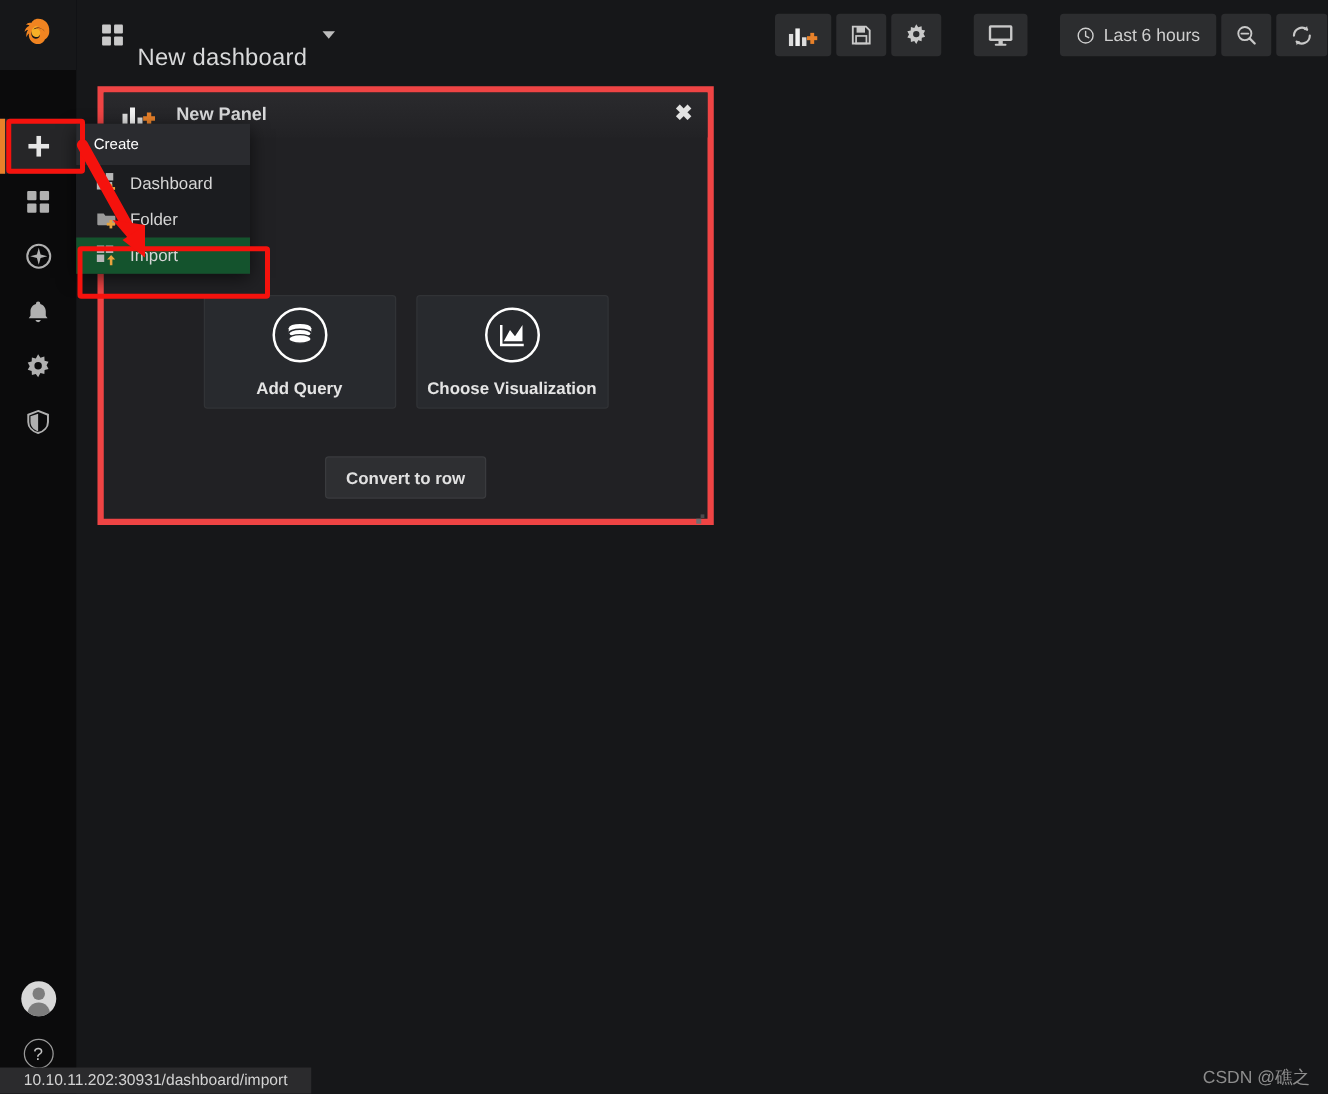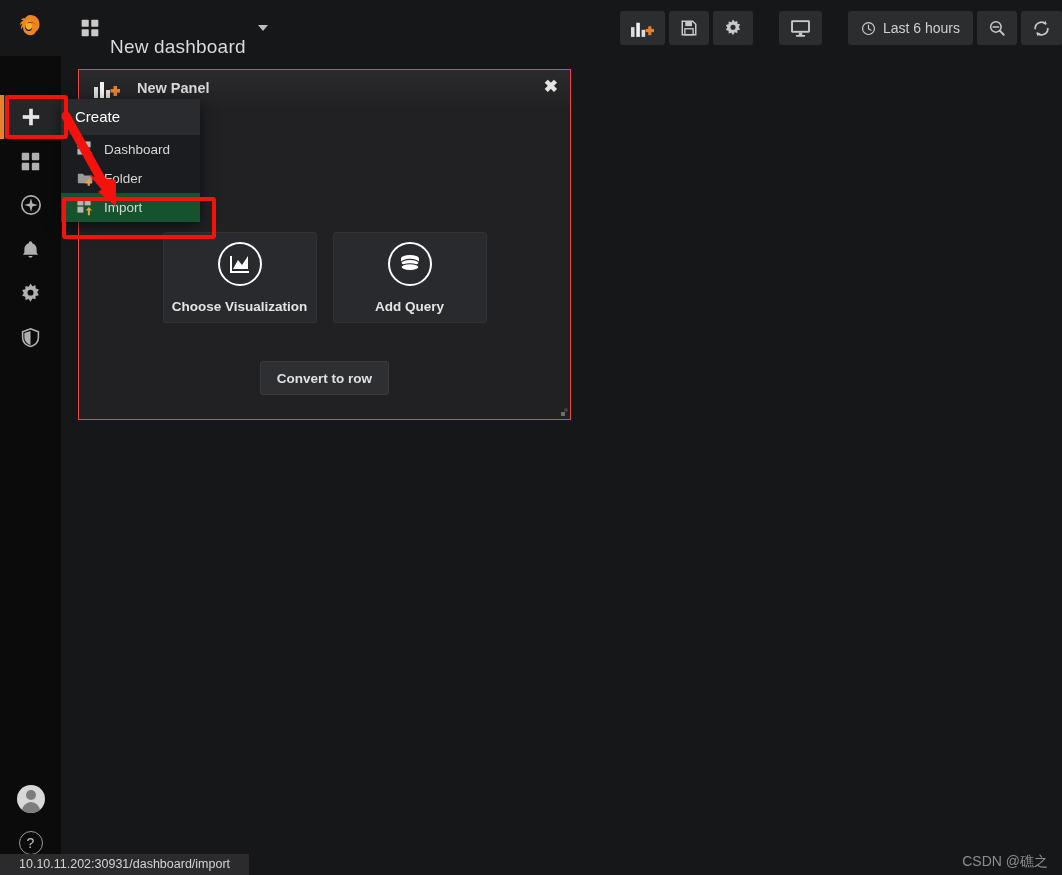--- a/index.html
+++ b/index.html
@@ -87,21 +87,21 @@
     gap: 7px; color: #c7c7c7; font-size: 13.5px;
   }
   .tb-gap { width: 18px; }
   .tb-btn.time { padding: 0 13px; font-size: 14px; color: #cfcfcf; }
 
   
   #panel {
     position: absolute; left: 78px; top: 69px;
     width: 493px; height: 351px;
     background: #212124;
-    border: 1px solid #ef4444;
+    border: 5px solid #ef4444;
     z-index: 10;
   }
   .panel-header {
     height: 36px; width: 100%;
     background: linear-gradient(#2a2a2d, #222225);
     display: flex; align-items: center; position: relative;
   }
   .panel-header-title {
     margin-left: 58px; font-size: 14.5px; color: #d8d9da; font-weight: bold;
   }
@@ -139,21 +139,21 @@
   }
 
   
   #create-menu {
     position: absolute; left: 61px; top: 99px;
     width: 139px; z-index: 40;
     background: #1f2024;
     box-shadow: 0 4px 14px rgba(0,0,0,.6);
   }
   .menu-title {
-    padding: 9px 16px 10px 14px; font-size: 15px;
+    padding: 9px 16px 10px 14px; font-size: 12px;
     color: #ffffff; background: #2a2b2f;
   }
   .menu-item {
     display: flex; align-items: center; gap: 10px;
     height: 29px; padding-left: 16px;
     font-size: 13.5px; color: #d6d6d6;
     background: #1b1c1f;
   }
   .menu-item.hover { background: #14532d; }
 
@@ -326,43 +326,43 @@
           <rect x="19.5" y="7" width="3.5" height="10" fill="#e8812a"></rect>
           <rect x="16.5" y="10" width="9.5" height="3.6" fill="#e8812a"></rect>
         </svg>
       </span>
       <span class="panel-header-title">New Panel</span>
       <span class="panel-close">✖</span>
     </div>
 
     <div class="panel-body">
       <div class="card-row">
-
-        <div class="big-card">
-          <span class="circ-icon">
-            <svg width="26" height="26" viewBox="0 0 26 26">
-              <path d="M4 5v16h18" fill="none" stroke="#ffffff" stroke-width="2"></path>
-              <path d="M6 18 L11 9 L15 14 L21 5 L21 18 Z" fill="#ffffff"></path>
-            </svg>
-          </span>
-          <span class="card-label">Choose Visualization</span>
-        </div>
 
         <div class="big-card">
           <span class="circ-icon">
             <svg width="26" height="26" viewBox="0 0 26 26">
               <ellipse cx="13" cy="7.5" rx="9" ry="3.4" fill="#ffffff"></ellipse>
               <rect x="4" y="7.5" width="18" height="4" fill="#ffffff"></rect>
               <ellipse cx="13" cy="11.8" rx="9" ry="3.4" fill="#ffffff" stroke="#282a2e" stroke-width="1.1"></ellipse>
               <ellipse cx="13" cy="16.1" rx="9" ry="3.4" fill="#ffffff" stroke="#282a2e" stroke-width="1.1"></ellipse>
             </svg>
           </span>
           <span class="card-label">Add Query</span>
         </div>
 
+        <div class="big-card">
+          <span class="circ-icon">
+            <svg width="26" height="26" viewBox="0 0 26 26">
+              <path d="M4 5v16h18" fill="none" stroke="#ffffff" stroke-width="2"></path>
+              <path d="M6 18 L11 9 L15 14 L21 5 L21 18 Z" fill="#ffffff"></path>
+            </svg>
+          </span>
+          <span class="card-label">Choose Visualization</span>
+        </div>
+
       </div>
 
       <div class="convert-btn">Convert to row</div>
 
       <span class="resize-handle">
         <svg width="12" height="12" viewBox="0 0 12 12">
           <rect x="5" y="5" width="4" height="4" fill="#6d6d70"></rect>
           <rect x="8.5" y="1.5" width="3" height="3" fill="#4a4a4d"></rect>
         </svg>
       </span>

